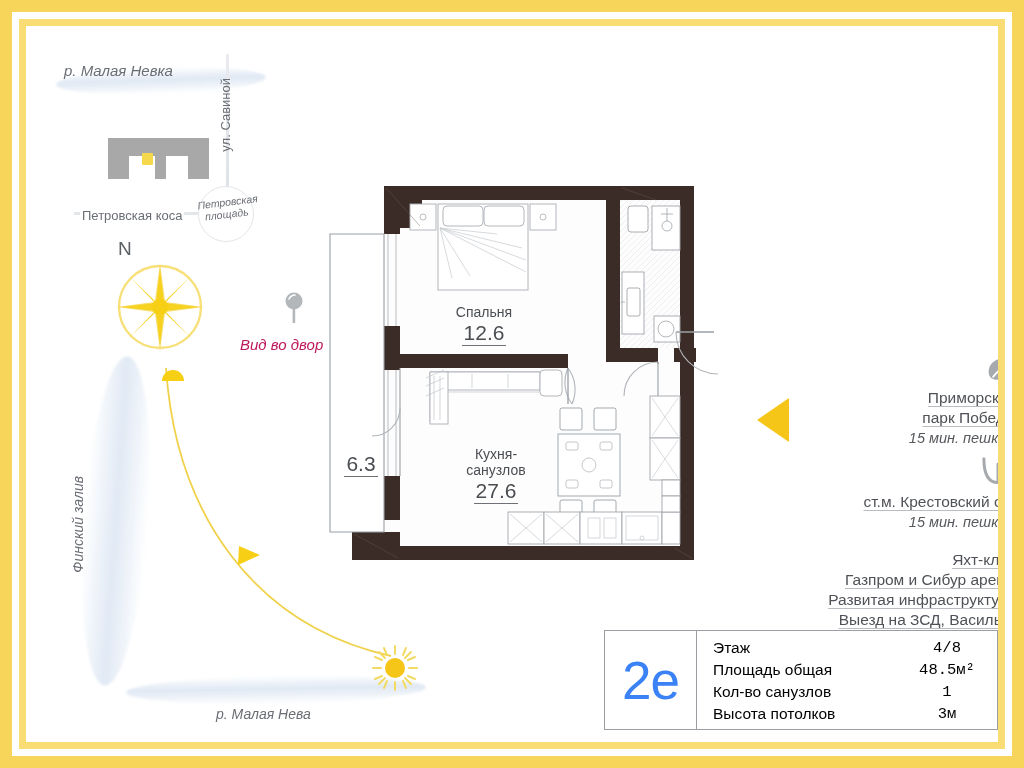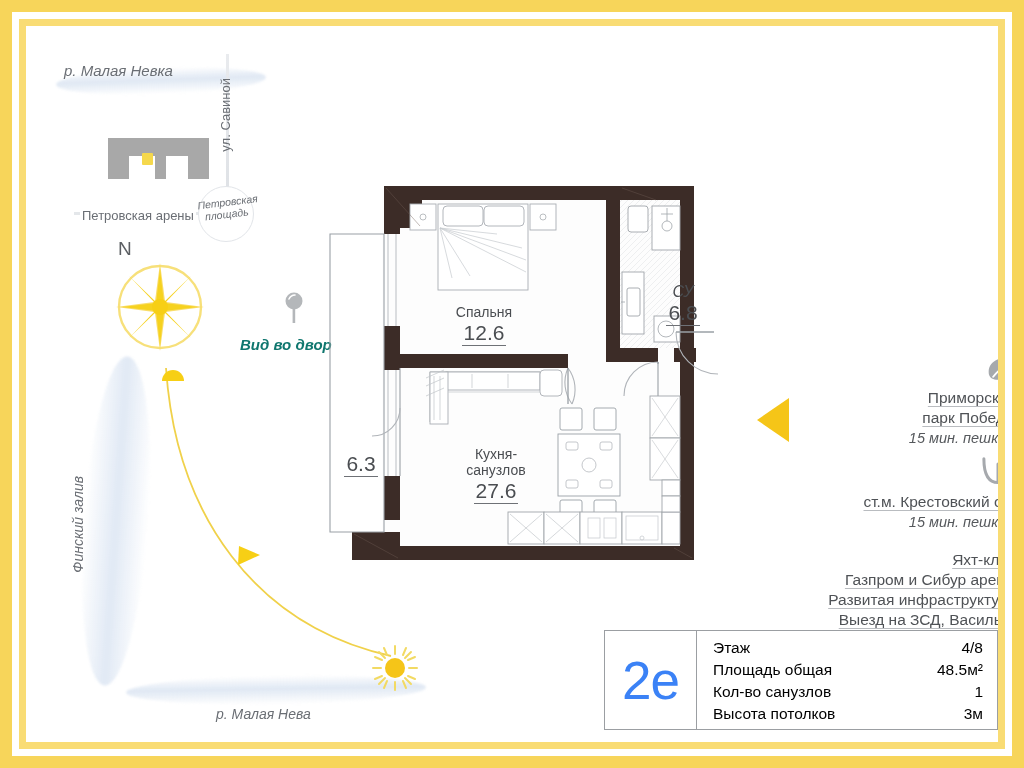--- a/index.html
+++ b/index.html
@@ -111,21 +111,21 @@
 
   
   .compass { position: absolute; left: 88px; top: 235px; width: 92px; height: 92px; }
   .compass-n {
     position: absolute; left: 92px; top: 212px;
     font-size: 19px; color: #5c5f63;
   }
 
   
   .pin { position: absolute; left: 258px; top: 266px; width: 20px; height: 32px; }
-  .yard-label { left: 214px; top: 310px; font-size: 15px; font-weight: 700; color: #0f766e; }
+  .yard-label { left: 214px; top: 310px; font-size: 15px; font-weight: 400; color: #be185d; }
 
   
   .gulf-band {
     left: 58px; top: 330px; width: 64px; height: 330px;
     transform: rotate(4deg);
     background: linear-gradient(90deg, rgba(230,237,246,0) 0%, rgba(223,232,244,.95) 50%, rgba(230,237,246,0) 100%);
     border-radius: 50%;
   }
   .gulf-label {
     left: 44px; top: 450px; font-size: 14px;
@@ -164,21 +164,21 @@
     display: flex;
   }
   .spec-badge {
     width: 92px; display: flex; align-items: center; justify-content: center;
     border-right: 1.6px solid #9b9ea2;
     font-size: 53px; color: #3b82f6; letter-spacing: -1px;
   }
   .spec-rows { flex: 1; padding: 6px 14px 6px 16px; }
   .spec-row { display: flex; font-size: 15.5px; line-height: 22px; color: #000000; }
   .spec-row .k { flex: 1; text-align: left; }
-  .spec-row .v { width: 72px; text-align: right; }
+  .spec-row .v { width: 72px; text-align: center; font-family: Liberation Mono, monospace; }
 
   
   .plan { position: absolute; left: 296px; top: 150px; width: 430px; height: 410px; }
   .plan svg { display: block; }
 
   .room-label {
     position: absolute; text-align: center; color: #4a4d51;
     font-family: "Liberation Sans", sans-serif;
   }
   .room-name { font-size: 14px; line-height: 16px; }
@@ -206,21 +206,21 @@
 
     <div class="map-building">
       <div class="map-building-mid"></div>
     </div>
     <div class="map-dot"></div>
 
     <div class="map-street"></div>
     <div class="wlabel map-street-label">ул. Савиной</div>
 
     <div class="map-kosa-line"></div>
-    <div class="wlabel map-kosa-label">Петровская арены</div>
+    <div class="wlabel map-kosa-label">Петровская коса</div>
 
     <div class="map-circle"></div>
     <div class="wlabel map-circle-label">Петровская площадь</div>
 
     <div class="compass-n">N</div>
     <div class="compass">
       <svg viewBox="0 0 92 92" width="92" height="92">
         <circle cx="46" cy="46" r="41" fill="none" stroke="#f7e07a" stroke-width="2.4"></circle>
         <g fill="#f9dd6a">
           <path d="M46 2 L51 40 L46 46 L41 40 Z"></path>
@@ -472,24 +472,20 @@
             <path d="M300 12 L334 24"></path>
           <path d="M32 358 L76 382"></path>
             <path d="M352 372 L370 382"></path>
         </g>
       </svg>
     </div>
 
     <div class="room-label lbl-bed">
       <div class="room-name">Спальня</div>
       <div class="room-area">12.6</div>
-    </div>
-    <div class="room-label lbl-su">
-      <div class="room-name" style="font-style:italic;font-size:16px">СУ</div>
-      <div class="room-area">6.8</div>
     </div>
     <div class="room-label lbl-kitch">
       <div class="room-name">Кухня-</div>
       <div class="room-name">санузлов</div>
       <div class="room-area">27.6</div>
     </div>
     <div class="room-label lbl-balc">
       <div class="room-area">6.3</div>
     </div>
 

